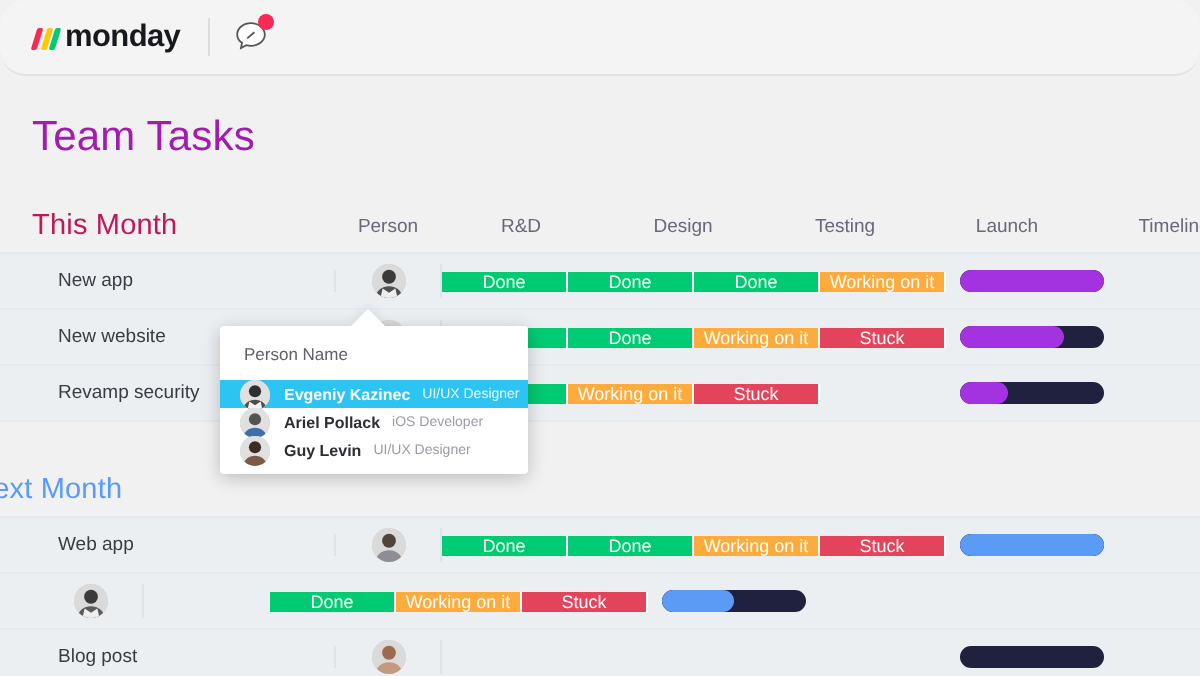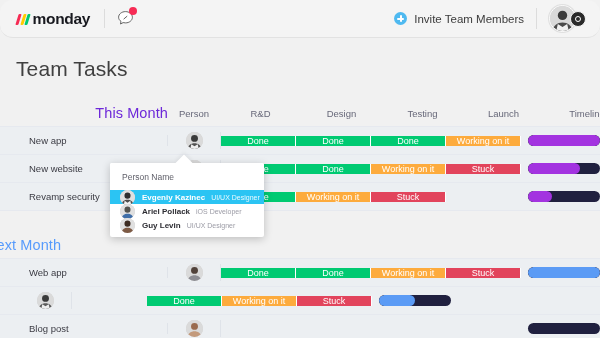--- a/index.html
+++ b/index.html
@@ -153,21 +153,21 @@
     border-radius: 50%;
     border: 1.6px solid #fff;
     box-sizing: border-box;
   }
 
   
   .page-title {
     position: absolute;
     left: 16px; top: 57px;
     font-size: 21px;
-    color: #404040;
+    color: #a21caf;
     font-weight: normal;
     letter-spacing: 0.1px;
   }
 
   
   .board {
     position: absolute;
     left: 0; top: 103px;
     width: 600px;
   }
@@ -178,21 +178,21 @@
     height: 20px;
     padding-left: 16px;
     box-sizing: border-box;
   }
   .group-title {
     font-size: 14.5px;
     width: 152px;
     flex: none;
     letter-spacing: 0.1px;
   }
-  .group-title.purple { color: #6d28d9; text-align: right; }
+  .group-title.purple { color: #be185d; }
   .group-title.blue { color: #579bfc; }
   .head-cell {
     font-size: 9.5px;
     color: #676879;
     text-align: center;
     flex: none;
   }
   .hc-person   { width: 52px; }
   .hc-status   { width: 81px; }
   .hc-timeline { width: 86px; }
@@ -236,21 +236,21 @@
     display: flex;
     align-items: center;
     justify-content: center;
     background: #eceff2;
     border-right: 1px solid #dfe3e9;
   }
   .cell-person .avatar {
     width: 17px; height: 17px;
   }
   .cell-status {
-    width: 75px;
+    width: 63px;
     flex: none;
     display: flex;
     align-items: center;
     justify-content: center;
     font-size: 9px;
     color: #fff;
     border-right: 1.5px solid #fff;
     box-sizing: border-box;
   }
   .cell-timeline {
@@ -347,40 +347,20 @@
     </div>
     <div class="topbar-sep"></div>
     <div class="notif">
       <svg viewBox="0 0 17 17" width="17" height="17">
         <path d="M8.5 1.6c-3.8 0-6.9 2.5-6.9 5.6 0 1.7 0.9 3.2 2.4 4.2l-0.5 2.6 2.6-1.4c0.7 0.2 1.5 0.3 2.4 0.3 3.8 0 6.9-2.5 6.9-5.6S12.3 1.6 8.5 1.6z" fill="#fff" stroke="#555" stroke-width="0.9"></path>
         <path d="M6.6 9.2l3.6-3.1" stroke="#555" stroke-width="0.9" fill="none"></path>
       </svg>
       <span class="dot"></span>
     </div>
 
-    <div class="topbar-right">
-      <div class="invite">
-        <span class="plus-circle-blue"></span>
-        <span>Invite Team Members</span>
-      </div>
-      <div class="topbar-sep2"></div>
-      <div class="avatar-group">
-        <span class="avatar topbar-avatar">
-          <svg viewBox="0 0 32 32">
-            <rect width="32" height="32" fill="#d9d9d9"></rect>
-            <circle cx="16" cy="12" r="6" fill="#3b3b3b"></circle>
-            <path d="M3 32c1-7 6.5-11 13-11s12 4 13 11z" fill="#4a4a4a"></path>
-            <path d="M10 23l6 4 6-4 2 9H8z" fill="#f0f0f0"></path>
-          </svg>
-        </span>
-        <span class="gear-badge">
-            <span class="gi"></span>
-          </span>
-      </div>
-    </div>
   </div>
 
   <div class="page-title">Team Tasks</div>
 
   <div class="board">
 
     <div class="col-head">
       <div class="group-title purple">This Month</div>
       <div class="head-cell hc-person">Person</div>
       <div class="head-cell hc-status">R&amp;D</div>

